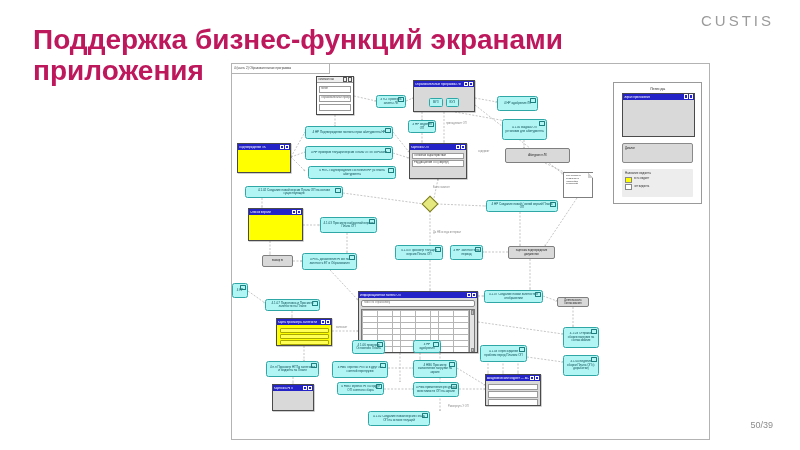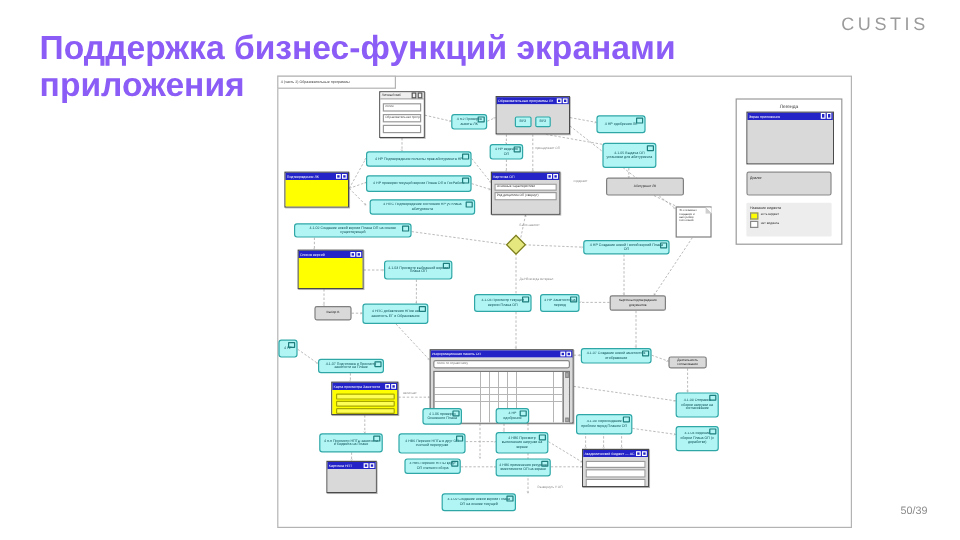--- a/index.html
+++ b/index.html
@@ -1,19 +1,19 @@
 <!DOCTYPE html>
 <html><head>
 <meta charset="utf-8">
 <style>
   html,body{margin:0;padding:0;}
   #slide{position:relative;width:800px;height:450px;background:#ffffff;overflow:hidden;
          font-family:"Liberation Sans",sans-serif;}
   
-  #title{position:absolute;left:33px;top:24px;width:620px;color:#8b5cf6;
+  #title{position:absolute;left:33px;top:24px;width:620px;color:#be185d;
          font-size:28px;font-weight:bold;line-height:31px;letter-spacing:0;}
   #logo{position:absolute;right:26px;top:12px;color:#9b9b9b;font-size:15px;
         letter-spacing:3px;font-weight:500;}
   #page-num{position:absolute;right:27px;top:420px;color:#8c8c8c;font-size:9px;}
   
   #frame{position:absolute;left:231px;top:63px;width:477px;height:375px;
          border:1px solid #b3b3b3;background:#fff;z-index:1;}
   #frame-tab{position:absolute;left:231px;top:63px;width:95px;height:9px;background:#fff;
          border:1px solid #b3b3b3;font-size:3px;color:#444;line-height:8px;
          padding-left:2px;z-index:2;white-space:nowrap;overflow:hidden;}

